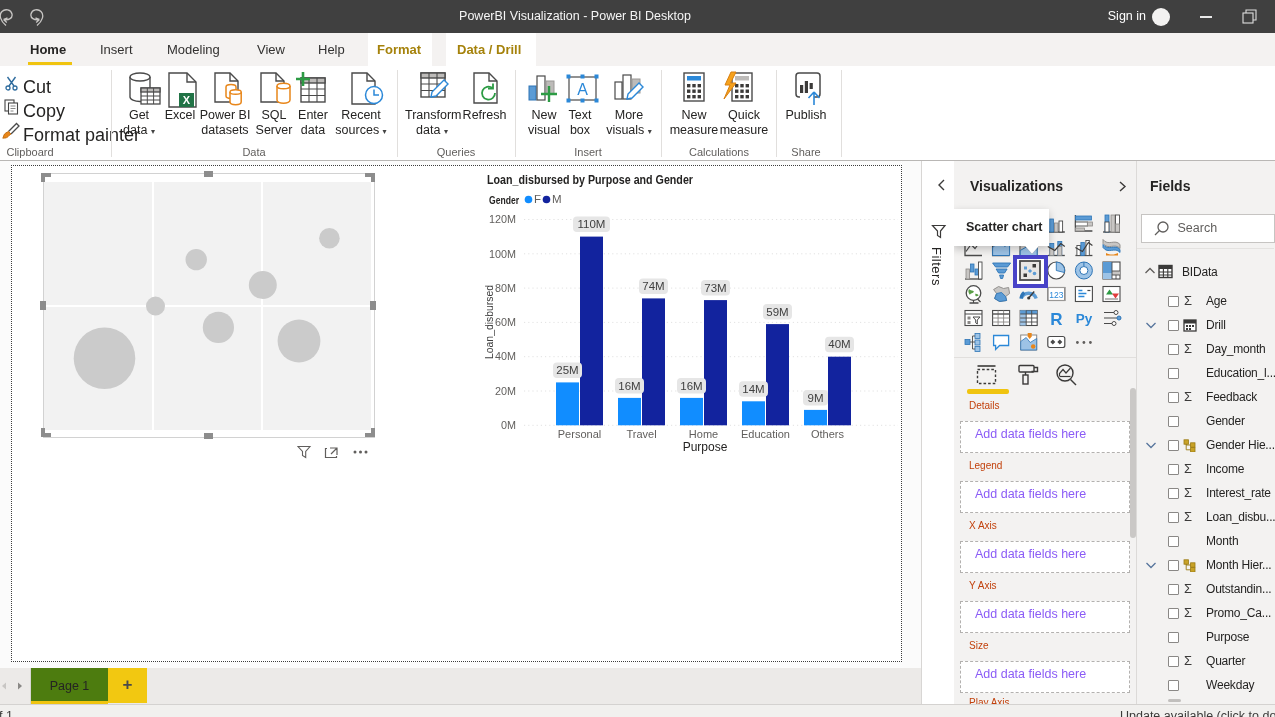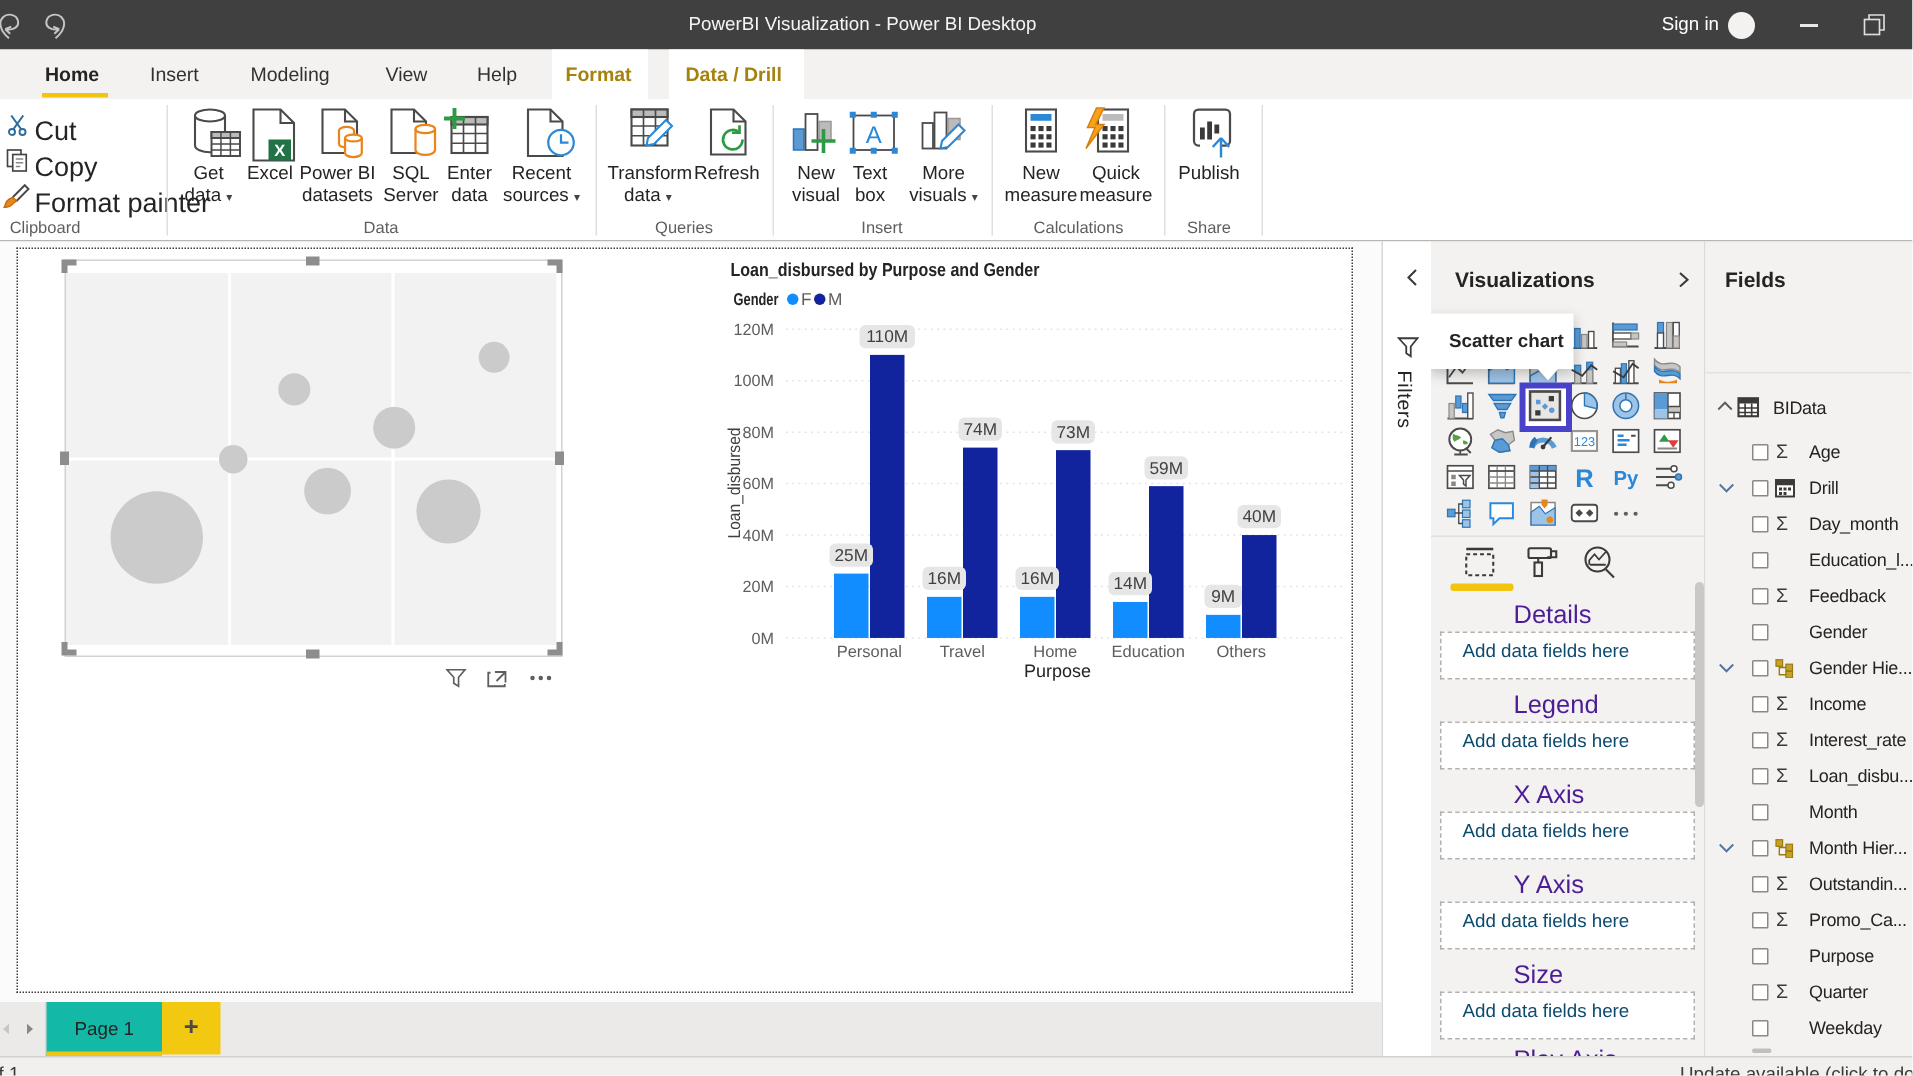--- a/index.html
+++ b/index.html
@@ -24,30 +24,30 @@
   .small-item{font-size:18px;color:#252423;}
   
   #canvas{left:0;top:161px;width:921px;height:507px;background:#fbfbfb;}
   #page{left:11px;top:4px;width:891px;height:497px;border:1px dotted #3d3d3d;background:#fff;box-sizing:border-box;}
   
   #filters{left:921px;top:161px;width:33px;height:543px;background:#fff;border-left:1px solid #d8d6d4;box-sizing:border-box;}
   #filters .vtext{left:7px;top:86px;font-size:13px;color:#252423;writing-mode:vertical-rl;letter-spacing:.5px;}
   
   #vizpanel{left:954px;top:161px;width:183px;height:543px;background:#f3f2f1;border-right:1px solid #dcdad8;box-sizing:border-box;overflow:hidden;}
   .phead{font-size:14px;color:#252423;font-weight:700;}
-  .well-label{font-size:17px;color:#4c1d95;margin-left:40px;}
-  .well-box{width:170px;height:32px;background:#fff;border:1px dashed #b3b1af;box-sizing:border-box;font-size:12.5px;color:#0c4a6e;line-height:24px;padding-left:14px;}
+  .well-label{font-size:10px;color:#c2410c;}
+  .well-box{width:170px;height:32px;background:#fff;border:1px dashed #b3b1af;box-sizing:border-box;font-size:12.5px;color:#8b5cf6;line-height:24px;padding-left:14px;}
   
   #fieldspanel{left:1137px;top:161px;width:138px;height:543px;background:#f3f2f1;overflow:hidden;}
   .ftext{font-size:12px;letter-spacing:-0.2px;color:#252423;line-height:24px;white-space:nowrap;}
   .fcheck{width:11px;height:11px;border:1px solid #8a8886;background:#fff;border-radius:1px;box-sizing:border-box;}
   .sigma{font-size:13px;color:#3b3a39;line-height:24px;}
   
   #pagebar{left:0;top:668px;width:921px;height:36px;background:#eceae8;}
-  #ptab{left:31px;top:0px;width:77px;height:36px;background:#14b8a6;border-bottom:3px solid #f0c40f;box-sizing:border-box;text-align:center;font-size:12.5px;color:#252423;line-height:36px;}
+  #ptab{left:31px;top:0px;width:77px;height:36px;background:#4d7c0f;border-bottom:3px solid #f0c40f;box-sizing:border-box;text-align:center;font-size:12.5px;color:#252423;line-height:36px;}
   #plustab{left:108px;top:0px;width:39px;height:35px;background:#f2c811;color:#4a4a4a;text-align:center;font-size:17px;font-weight:700;line-height:33px;}
   
   #statusbar{left:0;top:704px;width:1275px;height:13px;background:#f1f0ee;border-top:1px solid #d4d2d0;overflow:hidden;}
 </style>
 </head>
 <body>
 
 <div class="abs" id="titlebar">
   <svg class="abs" style="left:-2px;top:8px" width="50" height="18" viewBox="0 0 50 18">
     <g fill="none" stroke="#c8c6c4" stroke-width="1.3">
@@ -625,20 +625,27 @@
   <div class="abs" style="left:176px;top:227px;width:6px;height:150px;border-radius:3px;background:#cac8c6;"></div>
   <div class="abs" style="left:-1px;top:48px;width:96px;height:37px;background:#fff;box-shadow:0 3px 8px rgba(0,0,0,.22);line-height:37px;font-size:12.5px;font-weight:700;color:#252423;padding-left:13px;box-sizing:border-box;white-space:nowrap;">Scatter chart</div>
   <svg class="abs" style="left:70px;top:85px" width="16" height="8" viewBox="0 0 16 8">
     <path d="M1 0 L8 8 L15 0 Z" fill="#fff"></path>
     <path d="M1 0 L8 8 L15 0" fill="none" stroke="rgba(0,0,0,0.12)" stroke-width="1"></path>
   </svg>
 </div>
 
 <div class="abs" id="fieldspanel">
   <div class="abs phead" style="left:13px;top:17px;font-weight:600;">Fields</div>
+  <div class="abs" style="left:3.5px;top:53px;width:134px;height:29px;background:#fff;border:1px solid #c6c4c2;box-sizing:border-box;">
+    <svg class="abs" style="left:11px;top:5px" width="18" height="18" viewBox="0 0 18 18">
+      <circle cx="10" cy="7" r="5" fill="none" stroke="#605e5c" stroke-width="1.3"></circle>
+      <path d="M6.5 10.5 L2 15" stroke="#605e5c" stroke-width="1.3"></path>
+    </svg>
+    <div class="abs" style="left:36px;top:6px;font-size:12.5px;color:#605e5c;">Search</div>
+  </div>
   <div class="abs" style="left:0px;top:87px;width:137px;height:1px;background:#e4e2e0;"></div>
   <div class="abs" style="left:31px;top:538px;width:13px;height:3px;background:#c1bfbd;border-radius:1.5px;"></div>
   <div id="fieldrows">
 
     <svg class="abs" style="left:7px;top:104px" width="12" height="12" viewBox="0 0 12 12">
         <path d="M1.5 8 L6 3.5 L10.5 8" fill="none" stroke="#605e5c" stroke-width="1.3"></path>
       </svg>
     <svg class="abs" style="left:21px;top:103px" width="15" height="15" viewBox="0 0 15 15">
       <rect x="1" y="1.5" width="13" height="12" fill="#fff" stroke="#3b3a39" stroke-width="1.4"></rect>
       <rect x="1" y="1.5" width="13" height="3.5" fill="#3b3a39"></rect>

